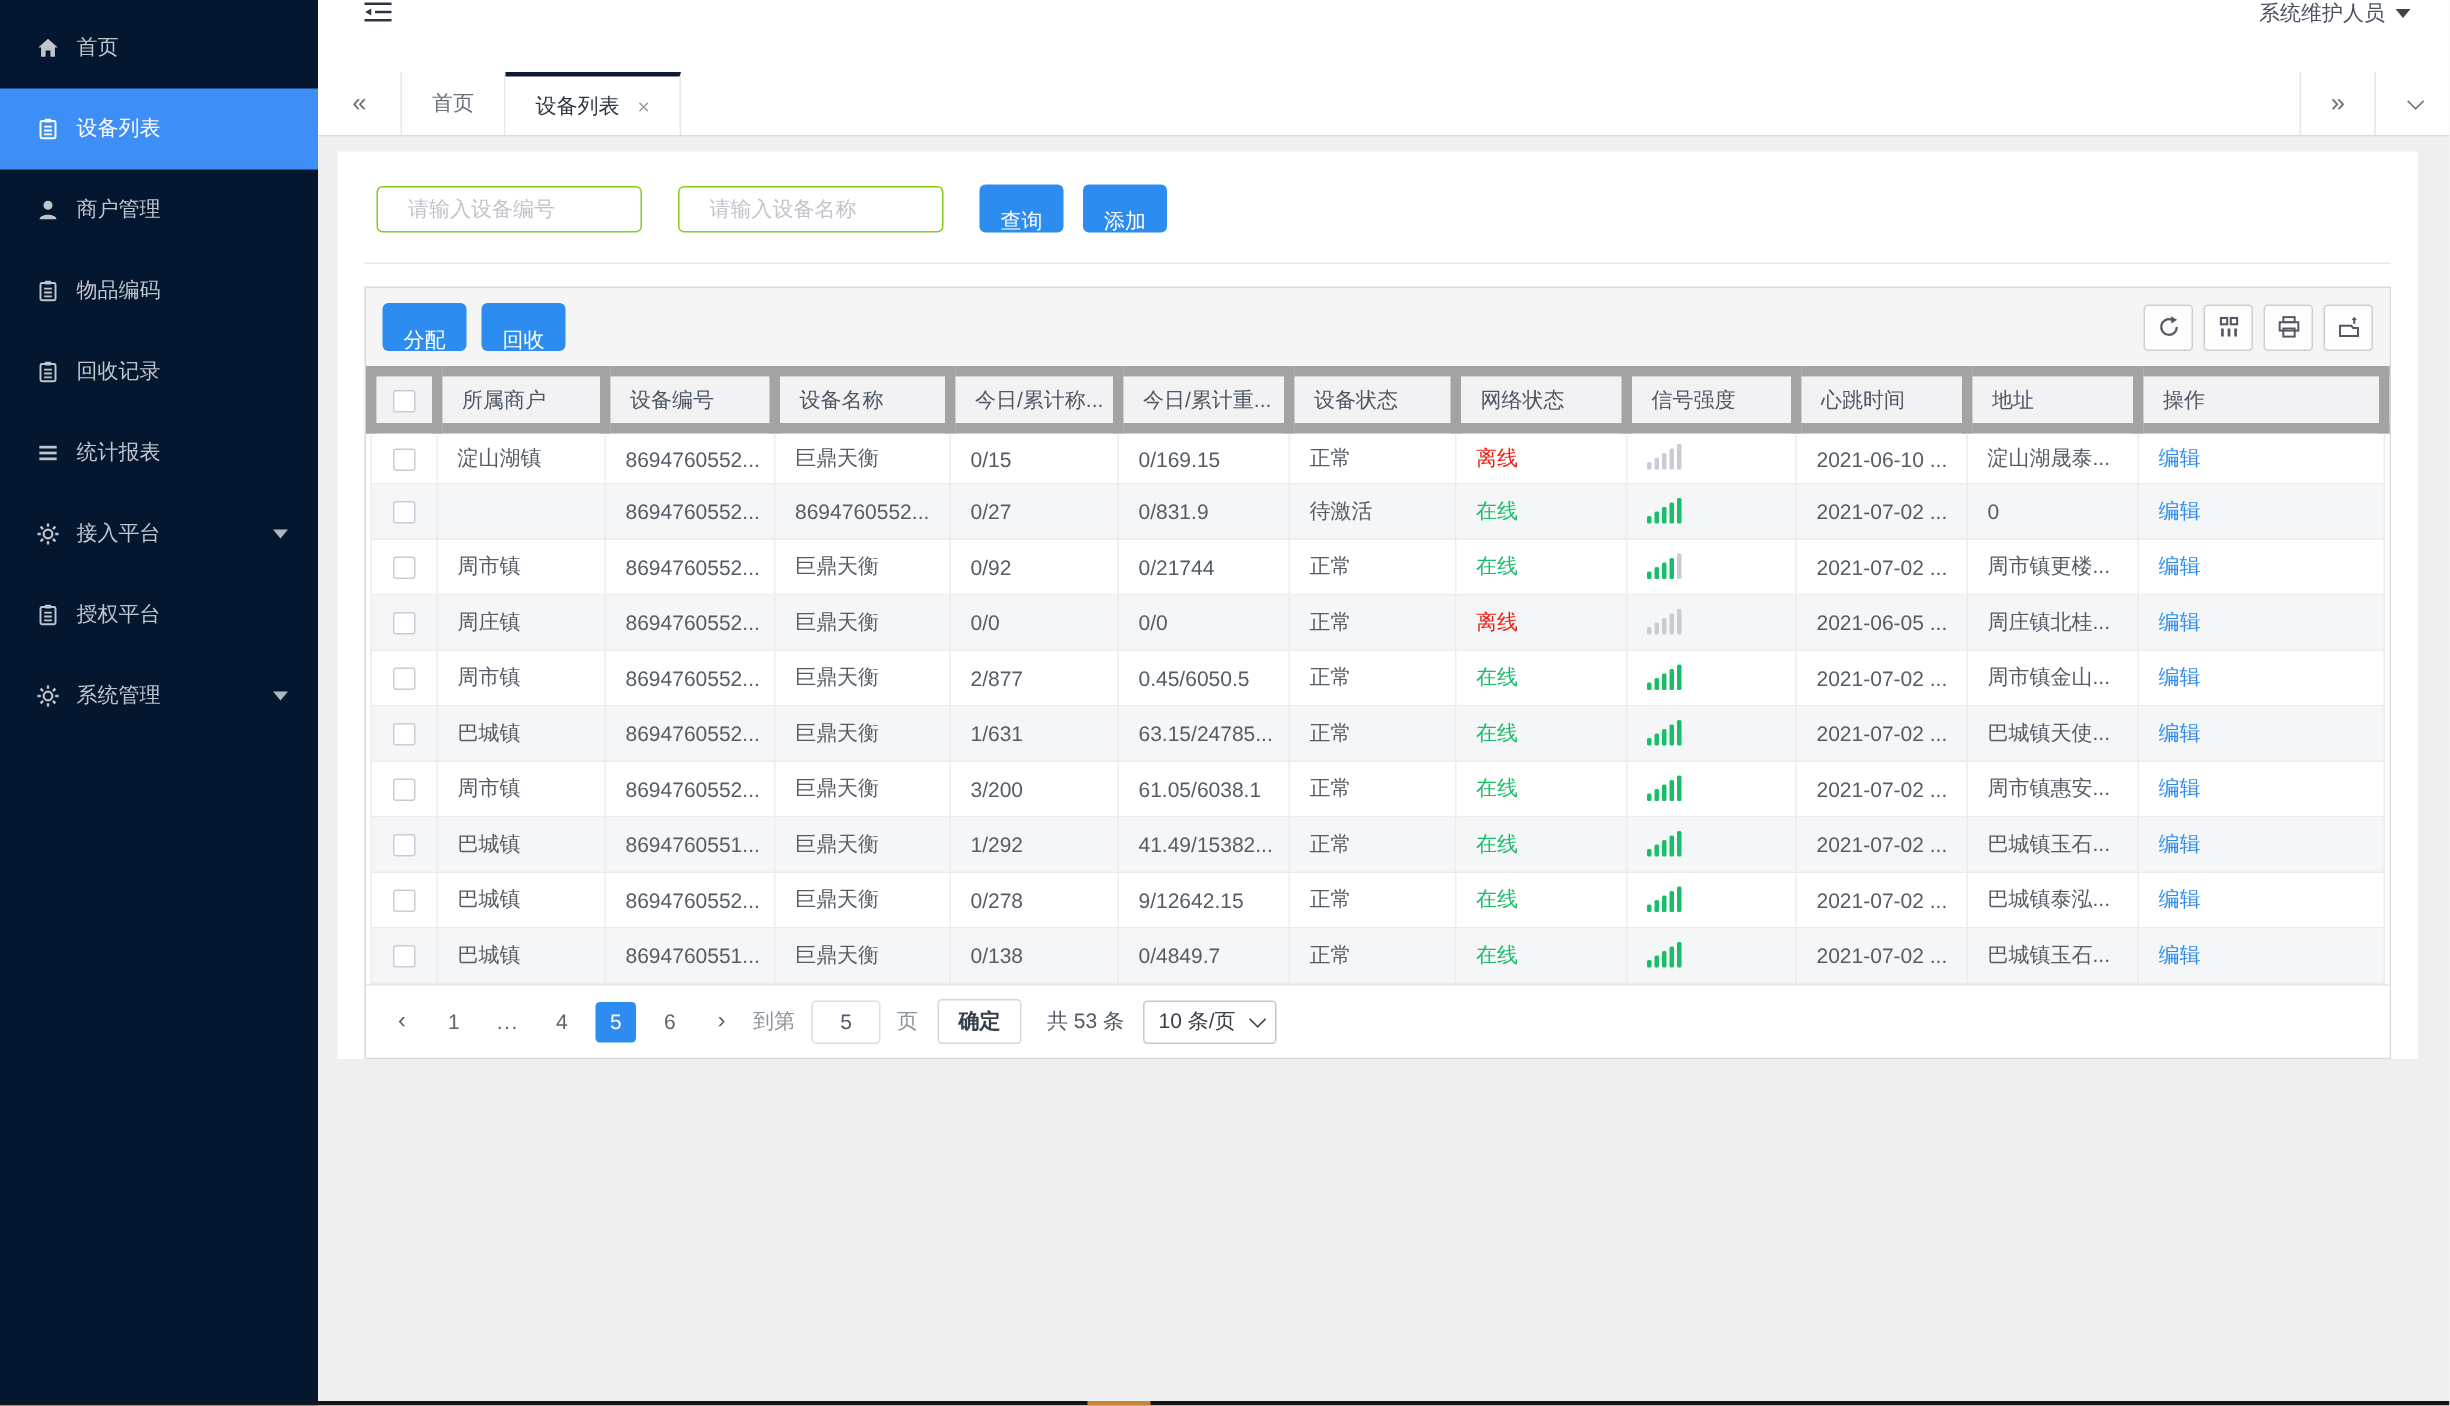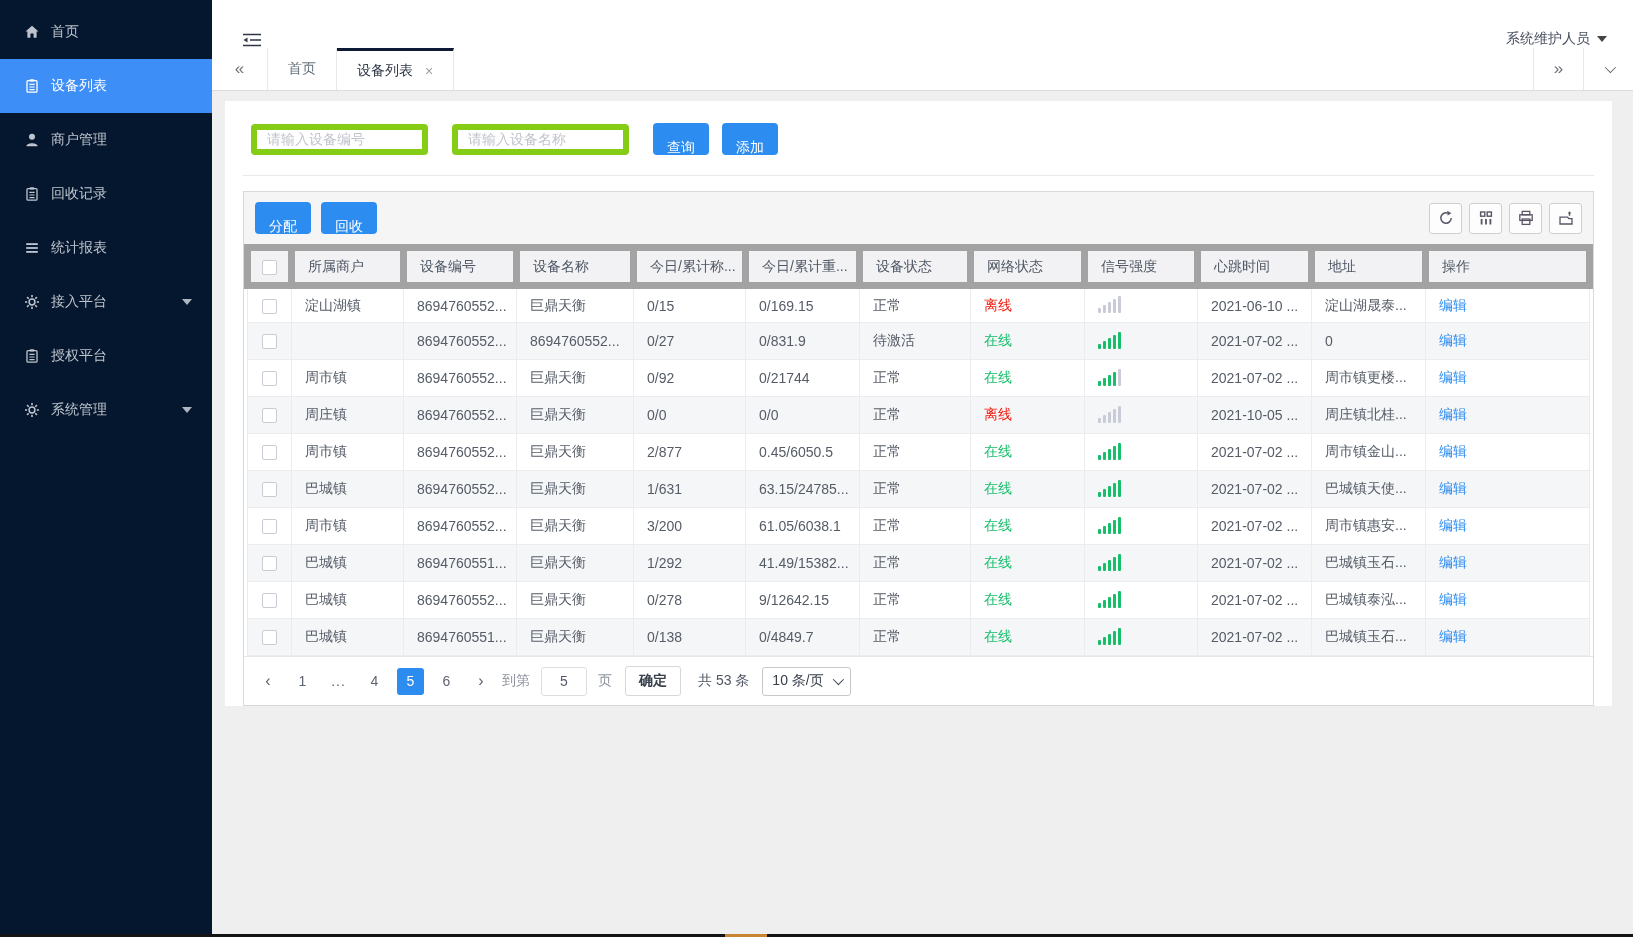--- a/index.html
+++ b/index.html
@@ -13,37 +13,37 @@
   .sidebar { width:212px; flex-shrink:0; background:var(--sidebar-bg); display:flex; flex-direction:column; }
   .logo { height:48px; display:flex; align-items:center; padding-left:25px; color:#ffffff; font-size:17px; font-weight:700; letter-spacing:.5px; }
   .menu { margin-top:5px; }
   .menu-item { height:54px; display:flex; align-items:center; padding:0 20px 0 23px; color:#bfc5cf; cursor:pointer; }
   .menu-item.active { background:var(--active-item); color:#fff; }
   .mi-icon { width:17px; height:17px; margin-right:11px; display:flex; align-items:center; justify-content:center; }
   .mi-icon svg { width:16px; height:16px; }
   .caret-down { margin-left:auto; width:0; height:0; border-left:5px solid transparent; border-right:5px solid transparent; border-top:6px solid #aeb6c2; }
   
   .main { flex:1; display:flex; flex-direction:column; min-width:0; }
-  .topbar { height:48px; background:#fff; display:flex; align-items:flex-end; padding:0 26px 0 30px; }
+  .topbar { height:48px; background:#fff; display:flex; align-items:flex-start; padding:0 26px 0 30px; }
   .collapse-btn { cursor:pointer; display:flex; align-items:center; color:#2f3744; }
   .user { margin-left:auto; display:flex; align-items:center; gap:7px; color:#495060; cursor:pointer; }
   .user-caret { width:0; height:0; border-left:5px solid transparent; border-right:5px solid transparent; border-top:6px solid #444; }
   .tabbar { height:43px; background:#fff; border-bottom:1px solid #dcdcdc; display:flex; align-items:stretch; }
   .tab-nav { width:56px; display:flex; align-items:center; justify-content:center; color:#6a7078; font-size:17px; border-right:1px solid #e8e8e8; cursor:pointer; }
   .tab { padding:0 20px; display:flex; align-items:center; gap:12px; color:#67707c; border-right:1px solid #e8e8e8; cursor:pointer; background:#fff; }
   .tab.active { border-top:3px solid var(--tab-accent); color:#2f3744; }
   .tab-close { color:#9aa0a8; font-size:14px; cursor:pointer; }
   .tab-spacer { flex:1; }
   .tab-right { width:50px; border-left:1px solid #e8e8e8; display:flex; align-items:center; justify-content:center; color:#6a7078; font-size:17px; cursor:pointer; }
   .chev { width:8px; height:8px; border-right:1.6px solid #6a7078; border-bottom:1.6px solid #6a7078; transform:rotate(45deg) translateY(-2px); }
   
   .content { flex:1; padding:10px 21px 0 13px; }
   .card { background:#fff; padding:16px 18px 0 18px; }
   .search-row { display:flex; align-items:center; gap:24px; padding:6px 0 20px 8px; }
-  .txt-input { width:177px; height:31px; border:6px solid #84cc16; border-radius:4px; padding:0 10px; font-size:14px; color:#515a6e; outline:none; }
+  .txt-input { width:177px; height:31px; border:1px solid #84cc16; border-radius:4px; padding:0 20px; font-size:14px; color:#515a6e; outline:none; }
   .txt-input::placeholder { color:#c0c4cc; }
   .btn-group { display:flex; gap:13px; }
   .btn-primary { height:31px; padding:16px 14px; background:var(--primary); color:#fff; border:none; border-radius:4px; font-size:14px; cursor:pointer; }
   .divider { height:1px; background:#e9e9e9; }
   .table-wrap { border:1px solid #d9d9d9; margin-top:15px; }
   .table-toolbar { background:#f5f5f5; padding:10px 11px; display:flex; align-items:center; }
   .toolbar-btns { display:flex; gap:10px; }
   .tool-icons { margin-left:auto; display:flex; gap:7px; }
   .icon-btn { width:33px; height:31px; border:1px solid #cfcfcf; border-radius:3px; background:#fdfdfd; display:flex; align-items:center; justify-content:center; color:#5b5467; cursor:pointer; }
   .icon-btn svg { width:16px; height:16px; }
@@ -179,20 +179,28 @@
     <span class="mi-icon">
           <svg>
             <use href="#sym-merchant-icon"></use>
           </svg>
         </span>
     <span>商户管理</span>
   </div>
       <div class="menu-item">
     <span class="mi-icon">
           <svg>
+            <use href="#sym-item-code-icon"></use>
+          </svg>
+        </span>
+    <span>物品编码</span>
+  </div>
+      <div class="menu-item">
+    <span class="mi-icon">
+          <svg>
             <use href="#sym-recycle-record-icon"></use>
           </svg>
         </span>
     <span>回收记录</span>
   </div>
       <div class="menu-item">
     <span class="mi-icon">
           <svg>
             <use href="#sym-report-icon"></use>
           </svg>
@@ -403,21 +411,21 @@
     <td>0/0</td>
     <td>正常</td>
     <td class="net-offline">离线</td>
     <td><span class="sig">
                     <i class="off" style="height:5px"></i>
                     <i class="off" style="height:8px"></i>
                     <i class="off" style="height:11px"></i>
                     <i class="off" style="height:14px"></i>
                     <i class="off" style="height:17px"></i>
                   </span></td>
-    <td>2021-10-05 ...</td>
+    <td>2021-06-05 ...</td>
     <td>周庄镇北桂...</td>
     <td><a class="edit">编辑</a></td>
   </tr>
               <tr>
     <td class="c-cb"><span class="cb"></span></td>
     <td>周市镇</td>
     <td>8694760552...</td>
     <td>巨鼎天衡</td>
     <td>2/877</td>
     <td>0.45/6050.5</td>

